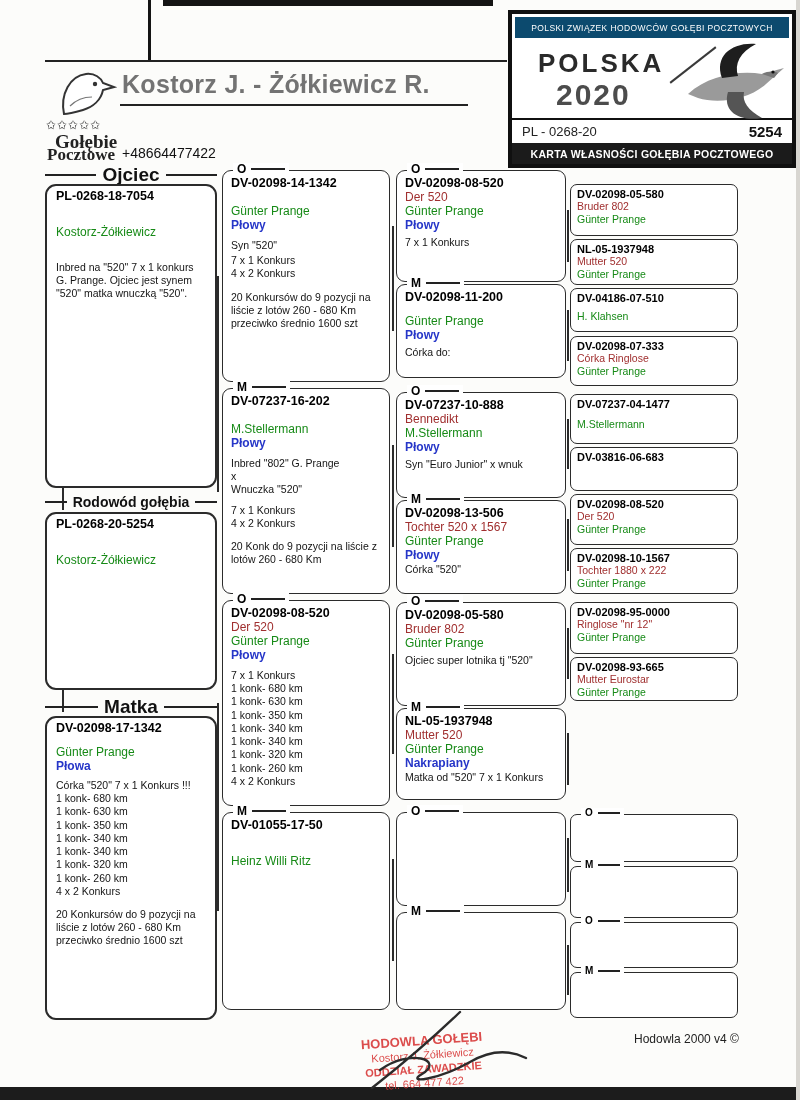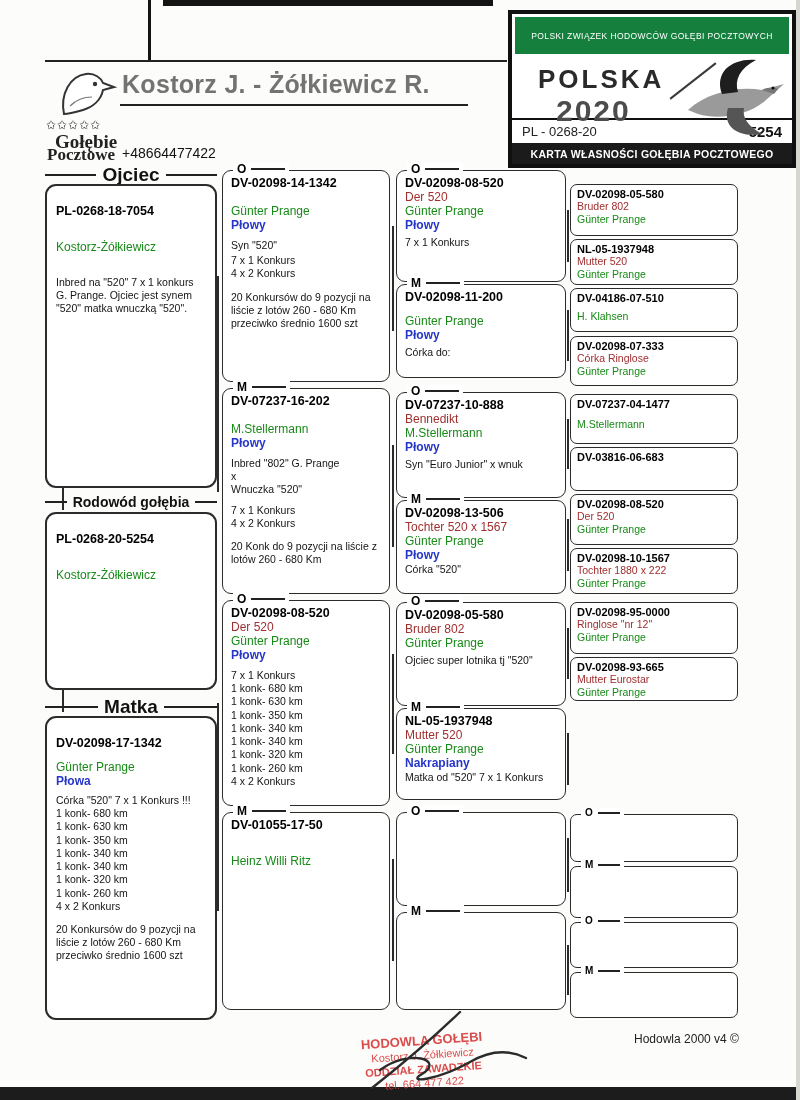--- a/index.html
+++ b/index.html
@@ -17,39 +17,39 @@
   
   .rule { position:absolute; background:#222; }
   .doc-title { position:absolute; left:122px; top:70px; font-size:25px; font-weight:bold; color:#737373; letter-spacing:0.3px; }
   .logo-stars { position:absolute; left:46px; top:118px; font-size:12px; letter-spacing:1px; color:#333; }
   .logo-line1 { position:absolute; left:55px; top:131px; font-family:"Liberation Serif", serif; font-weight:bold; font-size:19px; color:#222; }
   .logo-line2 { position:absolute; left:47px; top:145px; font-family:"Liberation Serif", serif; font-weight:bold; font-size:17px; color:#222; }
   .phone { position:absolute; left:122px; top:145px; font-size:14px; color:#111; }
 
   
   .card { position:absolute; left:508px; top:10px; width:288px; height:158px; background:#fff; border:4px solid #101010; display:flex; flex-direction:column; }
-  .card-fed { margin:3px 3px 0 3px; height:37px; background:#15803d; color:#fff; font-size:8.5px; letter-spacing:0.4px; display:flex; align-items:center; justify-content:center; white-space:nowrap; }
+  .card-fed { margin:3px 3px 0 3px; height:21px; background:#0c4a6e; color:#fff; font-size:8.5px; letter-spacing:0.4px; display:flex; align-items:center; justify-content:center; white-space:nowrap; }
   .card-main { flex:1; position:relative; }
   .card-country { position:absolute; left:26px; top:10px; font-size:26px; letter-spacing:3px; font-weight:600; color:#2a2a2a; }
   .card-year { position:absolute; left:44px; top:40px; font-size:30px; font-weight:bold; letter-spacing:2px; color:#4c4c4c; }
   .card-slash { position:absolute; left:152px; top:26px; width:58px; height:2px; background:#3a3a3a; transform:rotate(-38deg); }
   .card-ring-row { height:25px; border-top:2px solid #101010; display:flex; align-items:center; justify-content:space-between; padding:0 10px; }
   .card-ring { font-size:13px; color:#222; }
   .card-serial { font-size:15px; font-weight:bold; color:#111; }
   .card-title { height:21px; background:#1b1b1b; color:#fff; font-size:10.5px; font-weight:bold; letter-spacing:0.3px; display:flex; align-items:center; justify-content:center; white-space:nowrap; }
 
   
   .sec-label { position:absolute; display:flex; align-items:center; gap:6px; font-weight:bold; color:#111; }
   .sec-label::before, .sec-label::after { content:""; flex:1; border-top:2.5px solid #222; }
   .sec-label.big { font-size:19px; }
   .sec-label.med { font-size:14px; }
 
   
   .pbox { position:absolute; border:1.6px solid #2b2b2b; border-radius:9px; background:#fff; padding:5px 8px; }
-  .pbox.main { border-width:2px; border-radius:11px; padding:18px 9px; }
+  .pbox.main { border-width:2px; border-radius:11px; padding:3px 9px; }
   .ring { font-weight:bold; font-size:12.5px; color:#000; white-space:nowrap; }
   .name { color:#a02f2f; font-size:12px; }
   .breeder { color:#178a17; font-size:12px; }
   .colorline { color:#2636c8; font-size:12px; font-weight:600; }
   .notes, .summary { color:#141414; font-size:10.5px; line-height:1.26; white-space:pre-line; }
   .notes { margin-top:7px; }
   .summary { margin-top:10px; }
   .mt6 { margin-top:6px; } .mt10 { margin-top:10px; } .mt14 { margin-top:14px; } .mt22 { margin-top:22px; }
 
   .marker { position:absolute; top:-8px; left:10px; background:#fff; padding:0 4px; font-weight:bold; font-size:12px; color:#000; display:flex; align-items:center; gap:5px; line-height:1; }

